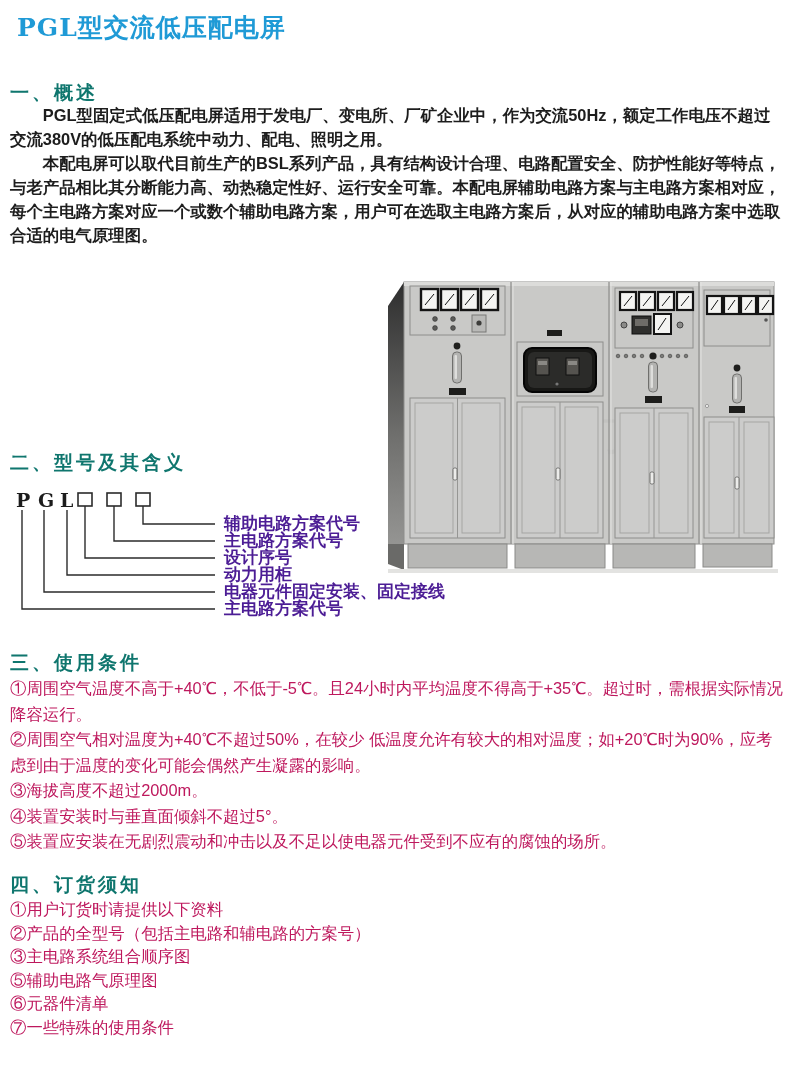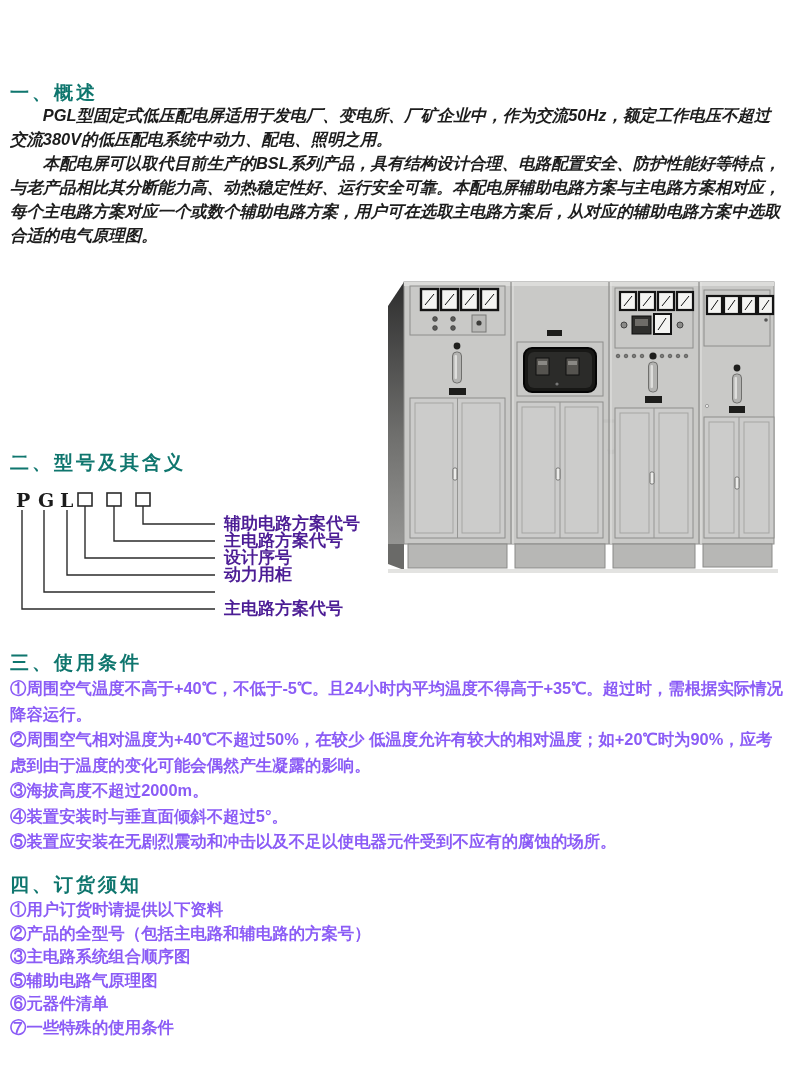--- a/index.html
+++ b/index.html
@@ -6,36 +6,37 @@
   .page{position:relative;width:790px;height:1065px;background:#ffffff;overflow:hidden;
         font-family:"Liberation Sans",sans-serif;color:#1d1d1d;}
   .doc-title{position:absolute;left:17px;top:11px;margin:0;
         font-family:"DejaVu Serif",serif;font-size:25px;font-weight:700;
         color:#1f9ad6;letter-spacing:1px;}
   .sec-h{position:absolute;left:10px;margin:0;font-size:19px;font-weight:700;
         color:#0f766e;letter-spacing:3px;white-space:nowrap;}
   #h-overview{top:80px;} #h-model{top:450px;} #h-cond{top:650px;} #h-order{top:872px;}
   .body-text{position:absolute;left:10px;top:103px;width:772px;
         font-size:16.4px;line-height:24px;font-weight:600;}
-  .body-text p{margin:0;text-indent:2em;font-style:italic;}
+  .body-text p{margin:0;text-indent:2em;}
   .photo{position:absolute;left:374px;top:272px;width:416px;height:306px;}
   .diagram{position:absolute;left:10px;top:486px;width:430px;height:142px;}
   .dlabel{position:absolute;left:214px;white-space:nowrap;font-size:17px;
         font-weight:700;color:#4c1d95;line-height:18px;height:18px;}
   .dl0{top:29px;} .dl1{top:46px;} .dl2{top:63px;} .dl3{top:80px;} .dl4{top:97px;} .dl5{top:114px;}
-  .items{position:absolute;left:10px;width:774px;font-weight:700;color:#8b5cf6;}
+  .items{position:absolute;left:10px;width:774px;font-weight:400;color:#be185d;}
   #cond-items{top:676px;font-size:16.4px;line-height:25.5px;}
   #order-items{top:898px;font-size:16.4px;line-height:23.6px;}
   .items p{margin:0;}
 </style>
 </head>
 <body>
 
 <div class="page">
 
+  <h1 class="doc-title">PGL型交流低压配电屏</h1>
 
   <h2 class="sec-h" id="h-overview">一、概述</h2>
 
   <div class="body-text">
     <p>PGL型固定式低压配电屏适用于发电厂、变电所、厂矿企业中，作为交流50Hz，额定工作电压不超过交流380V的低压配电系统中动力、配电、照明之用。</p>
     <p>本配电屏可以取代目前生产的BSL系列产品，具有结构设计合理、电路配置安全、防护性能好等特点，与老产品相比其分断能力高、动热稳定性好、运行安全可靠。本配电屏辅助电路方案与主电路方案相对应，每个主电路方案对应一个或数个辅助电路方案，用户可在选取主电路方案后，从对应的辅助电路方案中选取合适的电气原理图。</p>
   </div>
 
   <div class="photo">
     <svg width="416" height="306" viewBox="0 0 416 306">
@@ -225,20 +226,21 @@
         <polyline points="75,20 75,72 205,72"></polyline>
         <polyline points="57,24 57,89 205,89"></polyline>
         <polyline points="34,24 34,106 205,106"></polyline>
         <polyline points="12,24 12,123 205,123"></polyline>
       </g>
     </svg>
     <div class="dlabel dl0">辅助电路方案代号</div>
     <div class="dlabel dl1">主电路方案代号</div>
     <div class="dlabel dl2">设计序号</div>
     <div class="dlabel dl3">动力用柜</div>
+    <div class="dlabel dl4">电器元件固定安装、固定接线</div>
     <div class="dlabel dl5">主电路方案代号</div>
   </div>
 
   <h2 class="sec-h" id="h-cond">三、使用条件</h2>
 
   <div class="items" id="cond-items">
     <p>①周围空气温度不高于+40℃，不低于-5℃。且24小时内平均温度不得高于+35℃。超过时，需根据实际情况降容运行。</p>
     <p>②周围空气相对温度为+40℃不超过50%，在较少 低温度允许有较大的相对温度；如+20℃时为90%，应考虑到由于温度的变化可能会偶然产生凝露的影响。</p>
     <p>③海拔高度不超过2000m。</p>
     <p>④装置安装时与垂直面倾斜不超过5°。</p>

